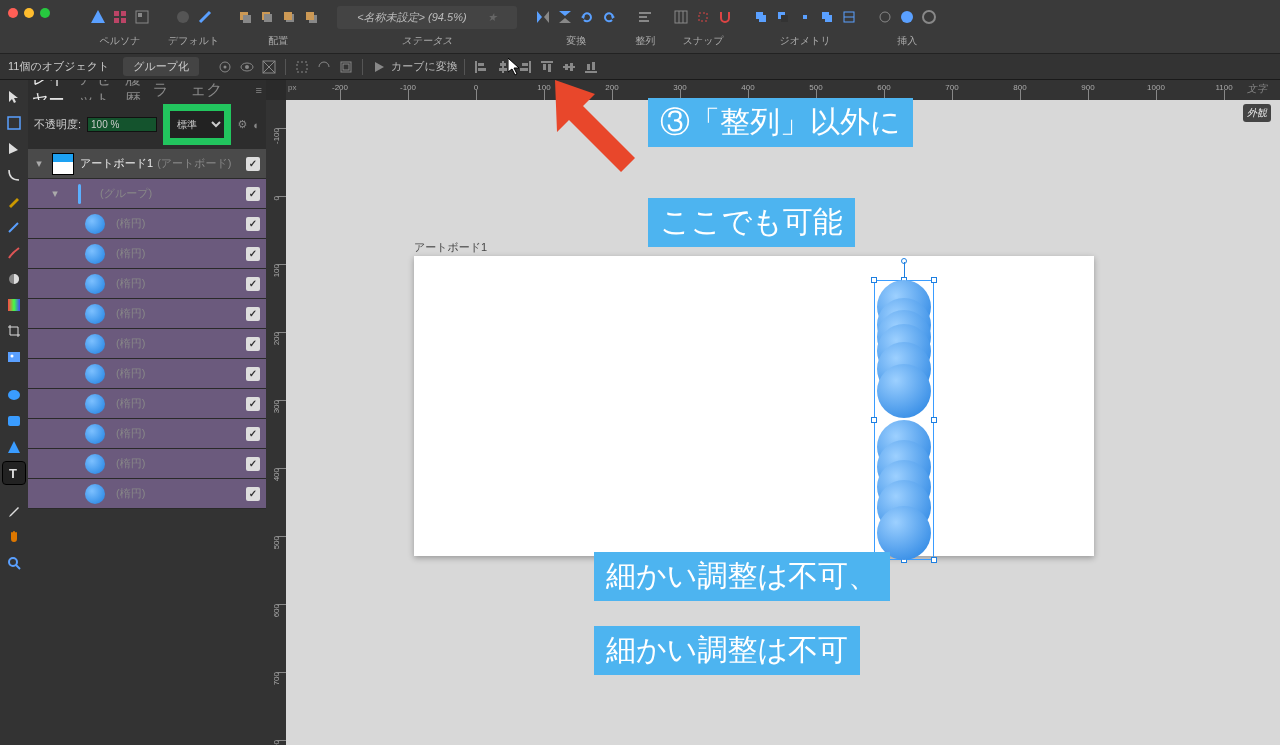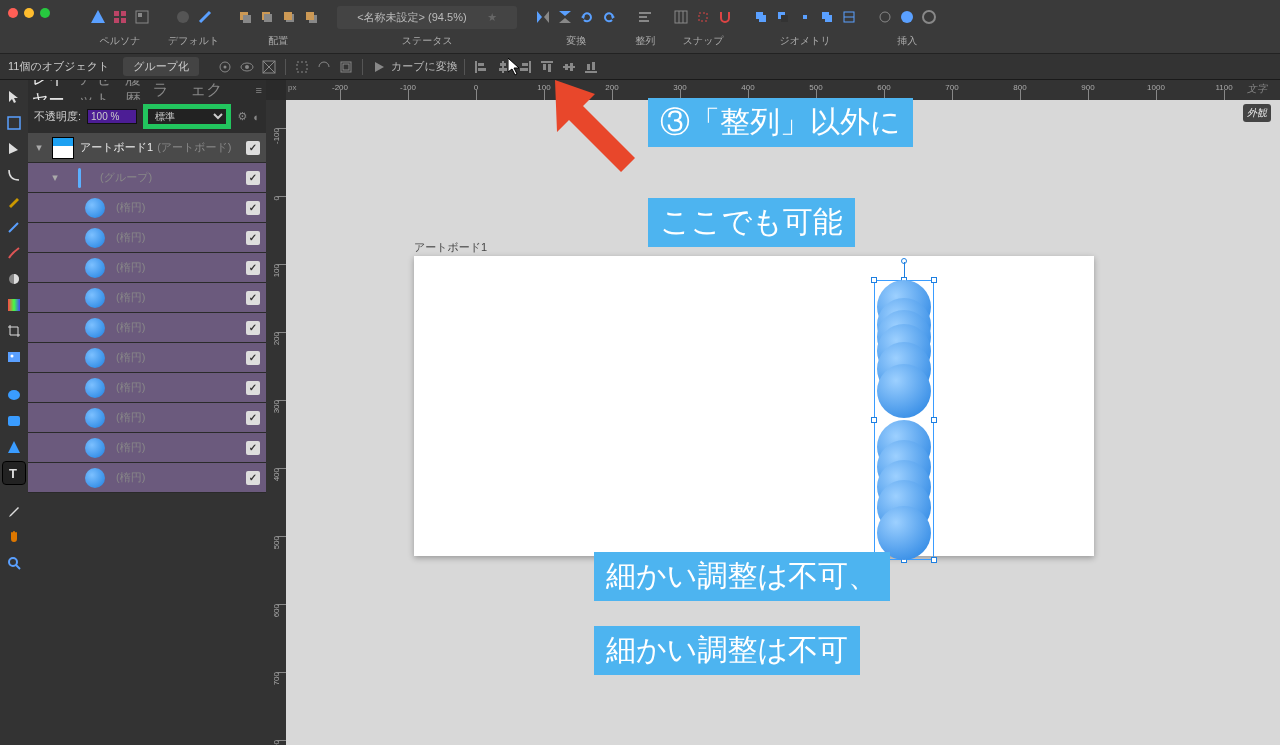--- a/index.html
+++ b/index.html
@@ -37,22 +37,22 @@
 .left-tools .lt { width: 22px; height: 22px; display: flex; align-items: center; justify-content: center; cursor: pointer; border-radius: 3px; }
 .left-tools .lt.selected { background: #222; outline: 1px solid #000; }
 .lt svg { width: 16px; height: 16px; }
 
 
 .layers-panel { width: 238px; background: #333; display: flex; flex-direction: column; font-size: 11px; }
 .panel-tabs { display: flex; align-items: center; height: 20px; padding: 0 4px; background: #2d2d2d; color: #888; gap: 10px; }
 .panel-tabs .tab { cursor: pointer; font-size: 16px; }
 .panel-tabs .tab.active { color: #eee; }
 .opacity-row { display: flex; align-items: center; padding: 4px 6px; gap: 6px; background: #2d2d2d; }
-.opacity-row input { background: #4c1d95; border: 1px solid #111; color: #ccc; width: 50px; font-size: 10px; padding: 1px 3px; }
-.opacity-row select { background: #222; border: 5px solid #22c55e; color: #ccc; font-size: 10px; padding: 1px 3px; flex: 1; }
+.opacity-row input { background: #14532d; border: 1px solid #111; color: #ccc; width: 70px; font-size: 10px; padding: 1px 3px; }
+.opacity-row select { background: #222; border: 7px solid #22c55e; color: #ccc; font-size: 10px; padding: 7px 3px; flex: 1; }
 
 .layer-tree { flex: 1; overflow: auto; }
 .layer-row { display: flex; align-items: center; height: 30px; border-bottom: 1px solid #2a2a2a; padding-right: 6px; }
 .layer-row.artboard { background: #4a4a4a; }
 .layer-row.selected { background: #6b5a7d; }
 .layer-toggle { width: 14px; display: flex; justify-content: center; color: #aaa; cursor: pointer; }
 .layer-thumb { width: 22px; height: 22px; margin: 0 6px; border-radius: 2px; display: flex; align-items: center; justify-content: center; }
 .thumb-artboard { background: linear-gradient(#1da1f2 40%, #fff 40%); border: 1px solid #000; }
 .thumb-ellipse { background: radial-gradient(circle at 35% 35%, #7cc0ff, #1e7fe0); border-radius: 50%; width: 20px; height: 20px; }
 .thumb-group-icon { width: 3px; height: 20px; background: #5bb0ff; border-radius: 2px; }
@@ -174,21 +174,21 @@
           </button>
         <button class="tbtn">
             <svg viewBox="0 0 16 16">
               <rect x="6" y="6" width="8" height="8" fill="#888"></rect>
               <rect x="3" y="3" width="8" height="8" fill="#c95"></rect>
             </svg>
           </button>
       </div>
       <div class="top-label">配置</div>
     </div>
-    <div class="top-group" style="flex:0 0 auto;">
+    <div class="top-group" style="flex:0 0 auto;font-style:italic;">
       <div class="top-icons">
         <div class="status-box">
           <span>&lt;名称未設定&gt; (94.5%)</span>
           <span style="color:#666">★</span>
         </div>
       </div>
       <div class="top-label">ステータス</div>
     </div>
     <div class="top-group">
       <div class="top-icons">

